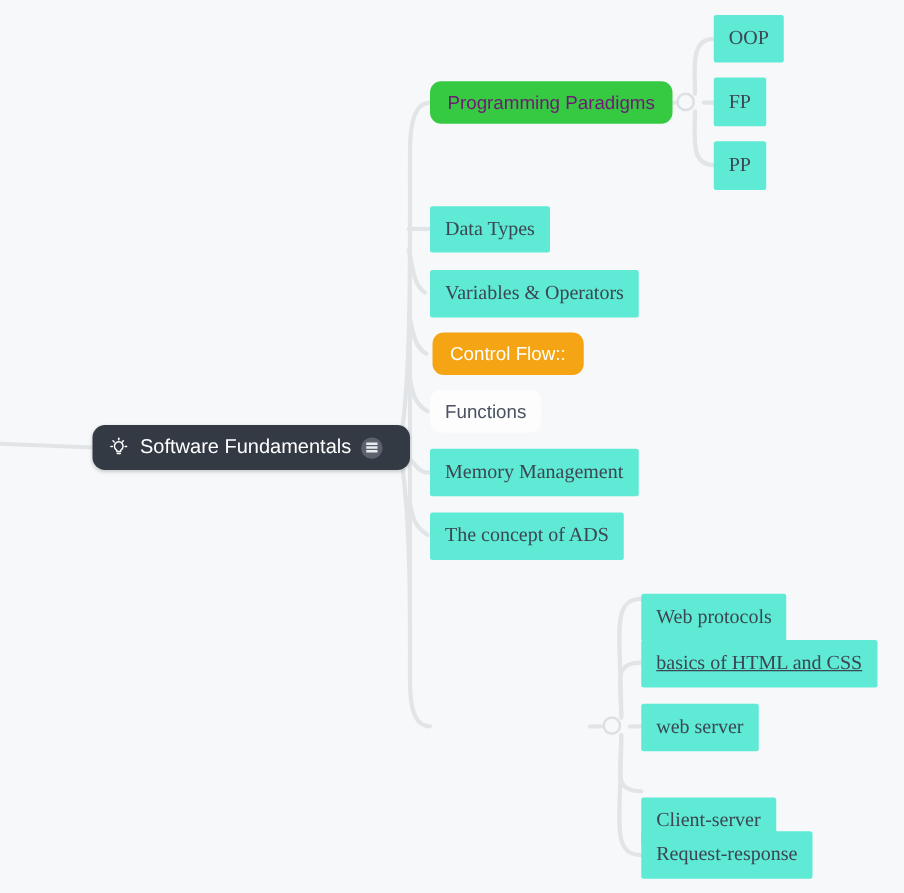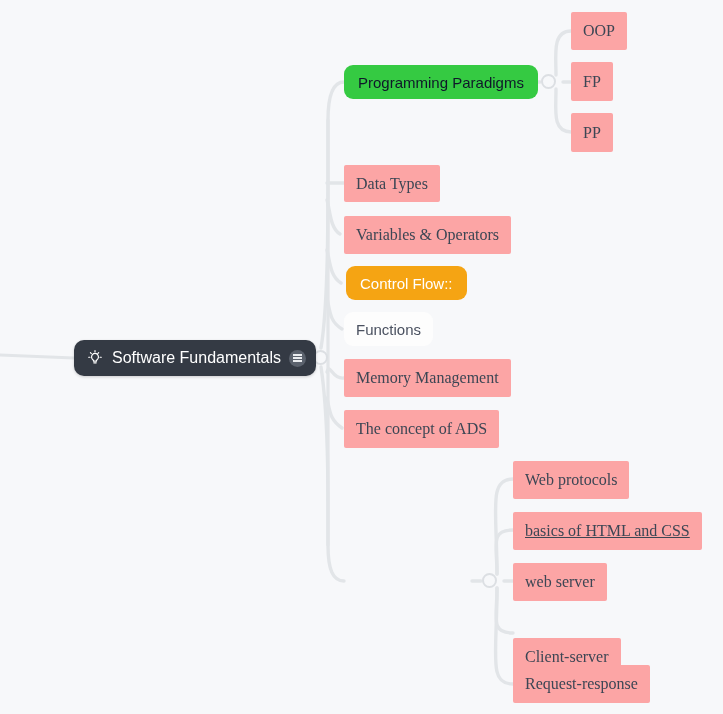--- a/index.html
+++ b/index.html
@@ -24,21 +24,21 @@
   }
   .node {
     position: absolute;
     box-sizing: border-box;
     display: flex;
     align-items: center;
     white-space: nowrap;
   }
   
   .node.plain {
-    background: #fca5a5;
+    background: #5eead4;
     color: #3c4654;
     font-family: "Liberation Serif", serif;
     font-size: 16px;
     padding: 0 12px;
     border-radius: 2px;
   }
   
   .node.sans {
     background: #fdfdfd;
     color: #4a5160;
@@ -46,27 +46,27 @@
     font-size: 15px;
     padding: 0 12px;
     border-radius: 9px;
   }
   .node.root {
     background: #343a44;
     color: #ffffff;
     font-family: "Liberation Sans", sans-serif;
     font-size: 16px;
     border-radius: 10px;
-    padding: 0 10px 0 12px;
+    padding: 0 22px 0 12px;
     gap: 8px;
     box-shadow: 0 1px 3px rgba(0,0,0,0.18);
   }
   .node.green {
     background: #35ca42;
-    color: #0f172a;
+    color: #701a75;
     font-family: "Liberation Sans", sans-serif;
     font-size: 15px;
     border-radius: 9px;
     padding: 0 14px;
   }
   .node.orange {
     background: #f5a413;
     color: #ffffff;
     font-family: "Liberation Sans", sans-serif;
     font-size: 15px;
@@ -188,21 +188,21 @@
 
   <div class="node plain" style="left:344px; top:359px; height:38px;">
     <span>Memory Management</span>
   </div>
 
   <div class="node plain" style="left:344px; top:410px; height:38px;">
     <span>The concept of ADS</span>
   </div>
 
 
-  <div class="node plain" style="left:513px; top:461px; height:38px;text-align:center;">
+  <div class="node plain" style="left:513px; top:475px; height:38px;text-align:center;">
     <span>Web protocols</span>
   </div>
   <div class="node plain" style="left:513px; top:512px; height:38px;text-decoration:underline;">
     <span>basics of HTML and CSS</span>
   </div>
   <div class="node plain" style="left:513px; top:563px; height:38px;">
     <span>web server</span>
   </div>
   <div class="node plain" style="left:513px; top:638px; height:38px;">
     <span>Client-server</span>

